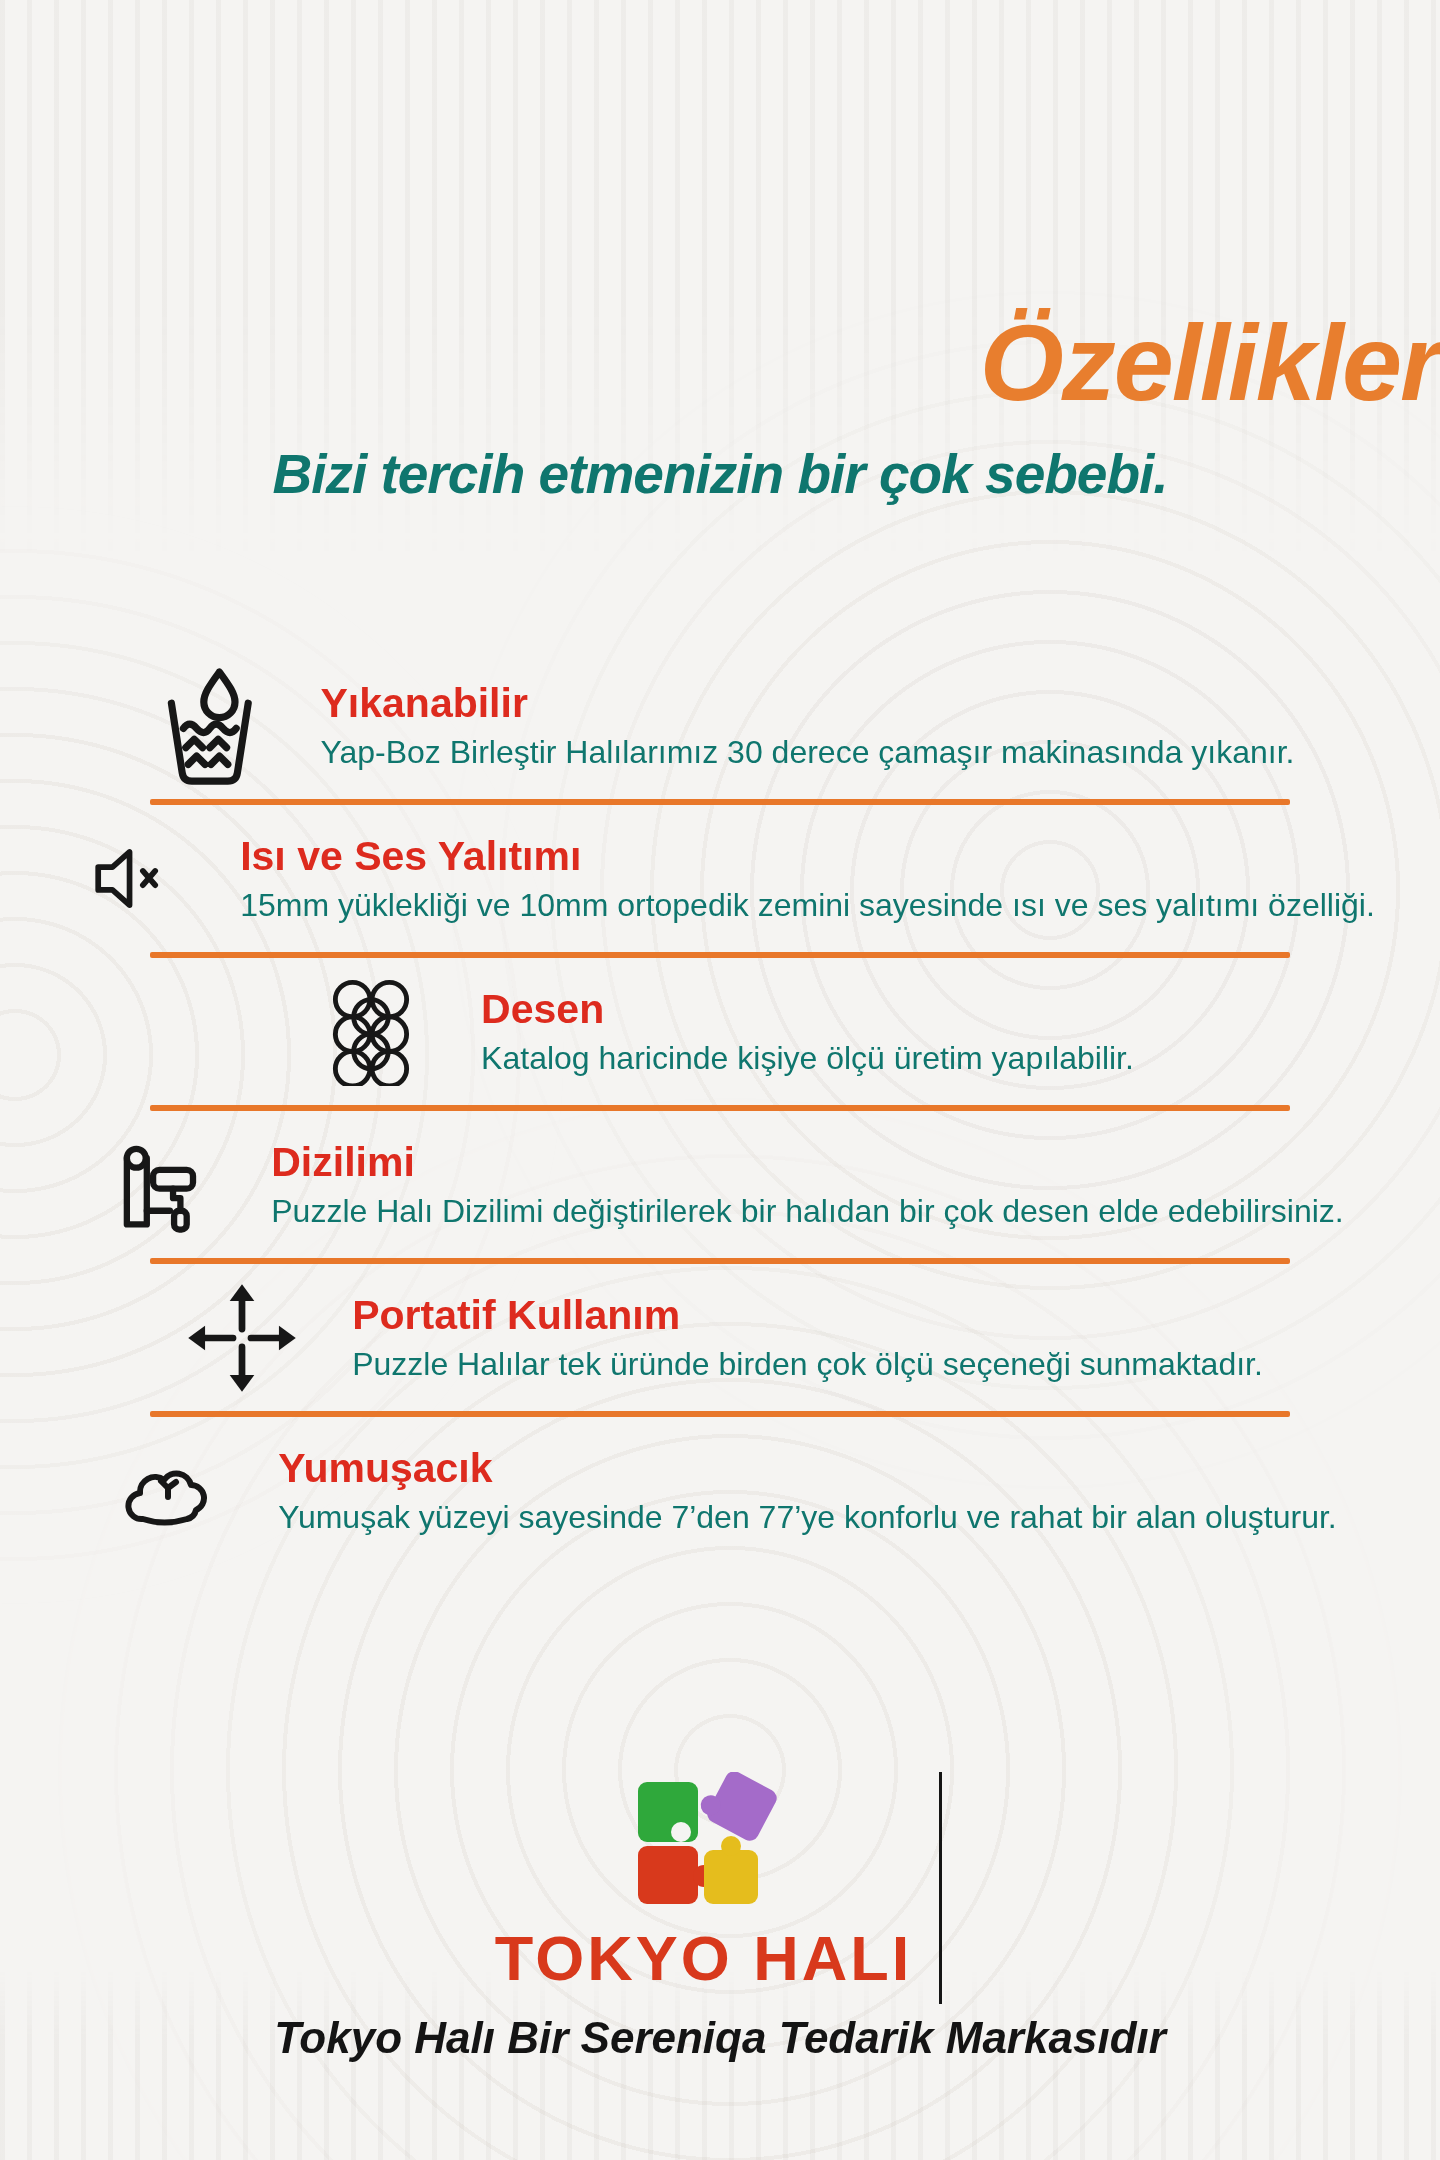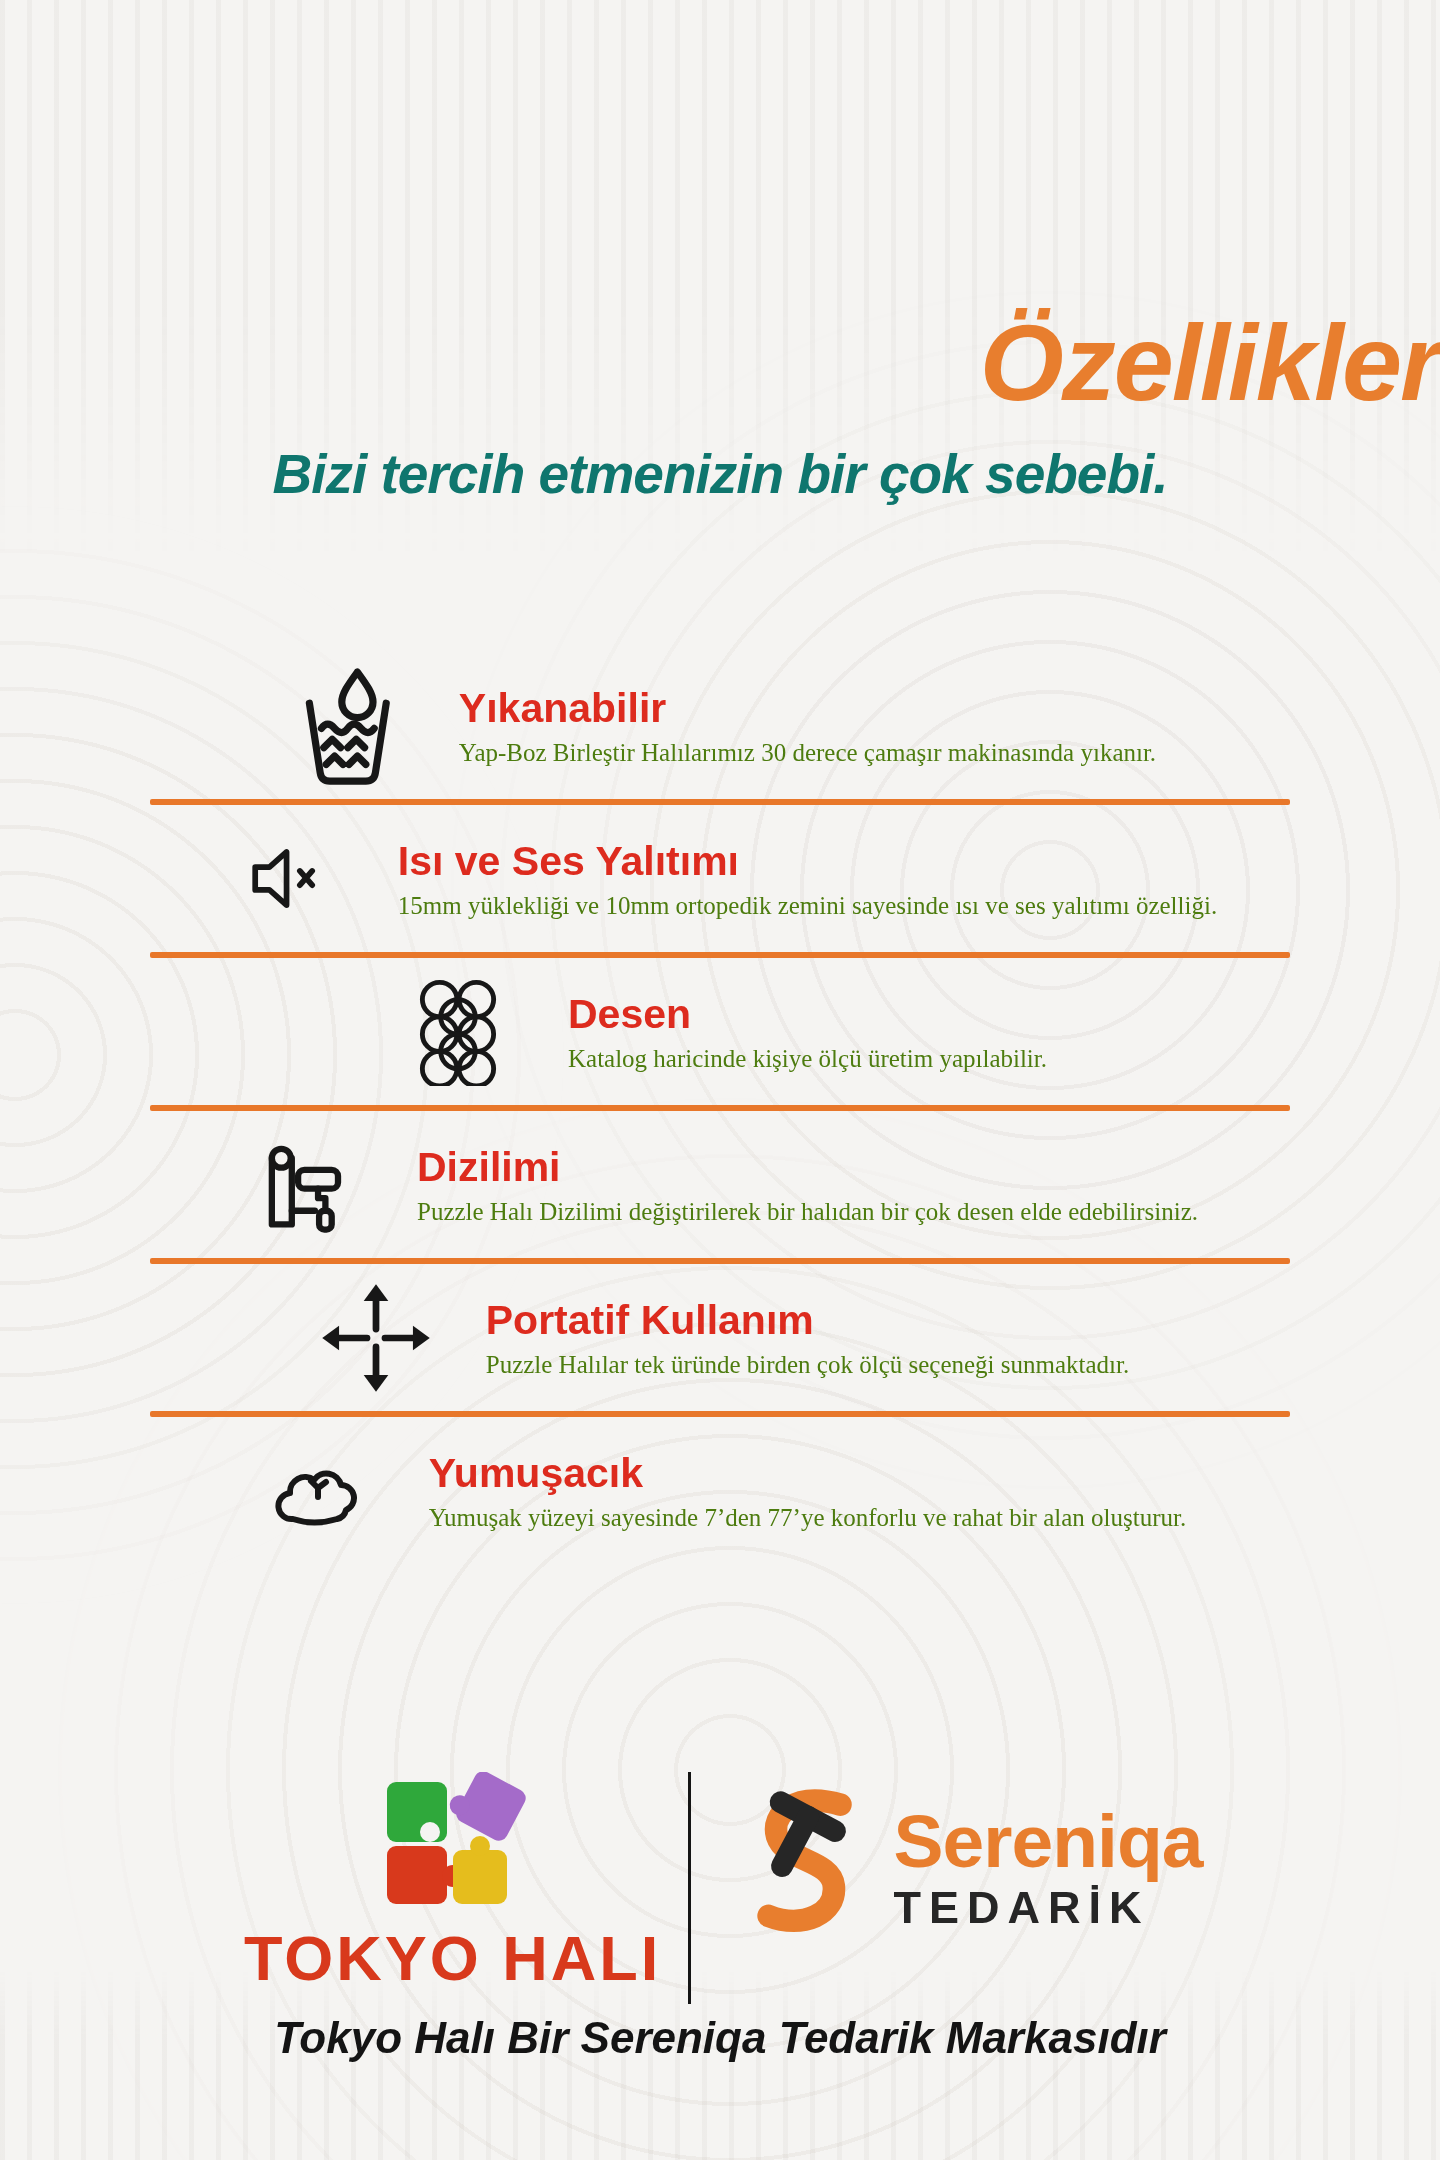--- a/index.html
+++ b/index.html
@@ -35,21 +35,21 @@
     font-size:108px;font-weight:800;font-style:italic;color:#e87e2e;letter-spacing:-2px;}
   .page-subtitle{position:absolute;top:442px;left:0;width:100%;text-align:center;
     font-size:55px;font-weight:800;font-style:italic;color:#0f766e;letter-spacing:-1px;}
   
   .features{position:absolute;top:652px;left:150px;width:1140px;}
   .feature-row{height:147px;display:flex;align-items:center;justify-content:center;}
   .icon-wrap{flex:0 0 130px;display:flex;align-items:center;justify-content:center;}
   .icon-wrap svg{display:block;}
   .f-text{margin-left:45px;}
   .f-title{font-size:41px;font-weight:800;color:#dd2b1e;letter-spacing:0;}
-  .f-desc{margin-top:7px;font-size:25px;font-weight:500;color:#4d7c0f;white-space:nowrap;font-family:Liberation Serif, serif;}
+  .f-desc{margin-top:7px;font-size:32px;font-weight:500;color:#0f766e;white-space:nowrap;}
   .divider{height:6px;background:#e8772a;border-radius:2px;}
   .ink{stroke:#171717;fill:none;stroke-width:6;stroke-linecap:round;stroke-linejoin:round;}
   .ink-thin{stroke:#171717;fill:none;stroke-width:4.5;stroke-linecap:round;stroke-linejoin:round;}
   .ink-fill{fill:#171717;stroke:none;}
   
   .footer{position:absolute;top:1772px;left:0;width:100%;display:flex;justify-content:center;align-items:flex-start;}
   .tokyo-block{width:430px;display:flex;flex-direction:column;align-items:center;}
   .tokyo-text{margin-top:10px;font-size:63px;font-weight:800;color:#d8391c;letter-spacing:3px;white-space:nowrap;}
   .v-divider{width:3px;height:232px;background:#151515;margin:0 10px 0 20px;}
   .sereniqa-block{display:flex;align-items:center;margin-left:45px;}
@@ -187,29 +187,16 @@
       <rect x="14" y="74" width="60" height="58" rx="9" fill="#d8391c"></rect>
       <circle cx="80" cy="104" r="11" fill="#d8391c"></circle>
       <rect x="80" y="78" width="54" height="54" rx="9" fill="#e5bd1d"></rect>
       <circle cx="107" cy="74" r="10" fill="#e5bd1d"></circle>
     </svg>
     <div class="tokyo-text">TOKYO HALI</div>
   </div>
 
   <div class="v-divider"></div>
 
-  <div class="sereniqa-block">
-    <svg width="118" height="185" viewBox="0 0 125 195">
-      <path d="M100,34 C52,20 26,44 33,68 C41,94 90,92 93,120 C96,150 60,166 24,152" fill="none" stroke="#e87e2e" stroke-width="24" stroke-linecap="round"></path>
-      <g transform="translate(32,16) rotate(28)">
-        <rect x="0" y="0" width="88" height="23" rx="11" fill="#262626"></rect>
-        <rect x="33" y="0" width="23" height="82" rx="11" fill="#262626"></rect>
-      </g>
-    </svg>
-    <div class="sereniqa-text">
-      <div class="sereniqa-name">Sereniqa</div>
-      <div class="sereniqa-sub">TEDARİK</div>
-    </div>
-  </div>
 
 </div>
 
 <div class="tagline">Tokyo Halı Bir Sereniqa Tedarik Markasıdır</div>
 
 </body></html>

